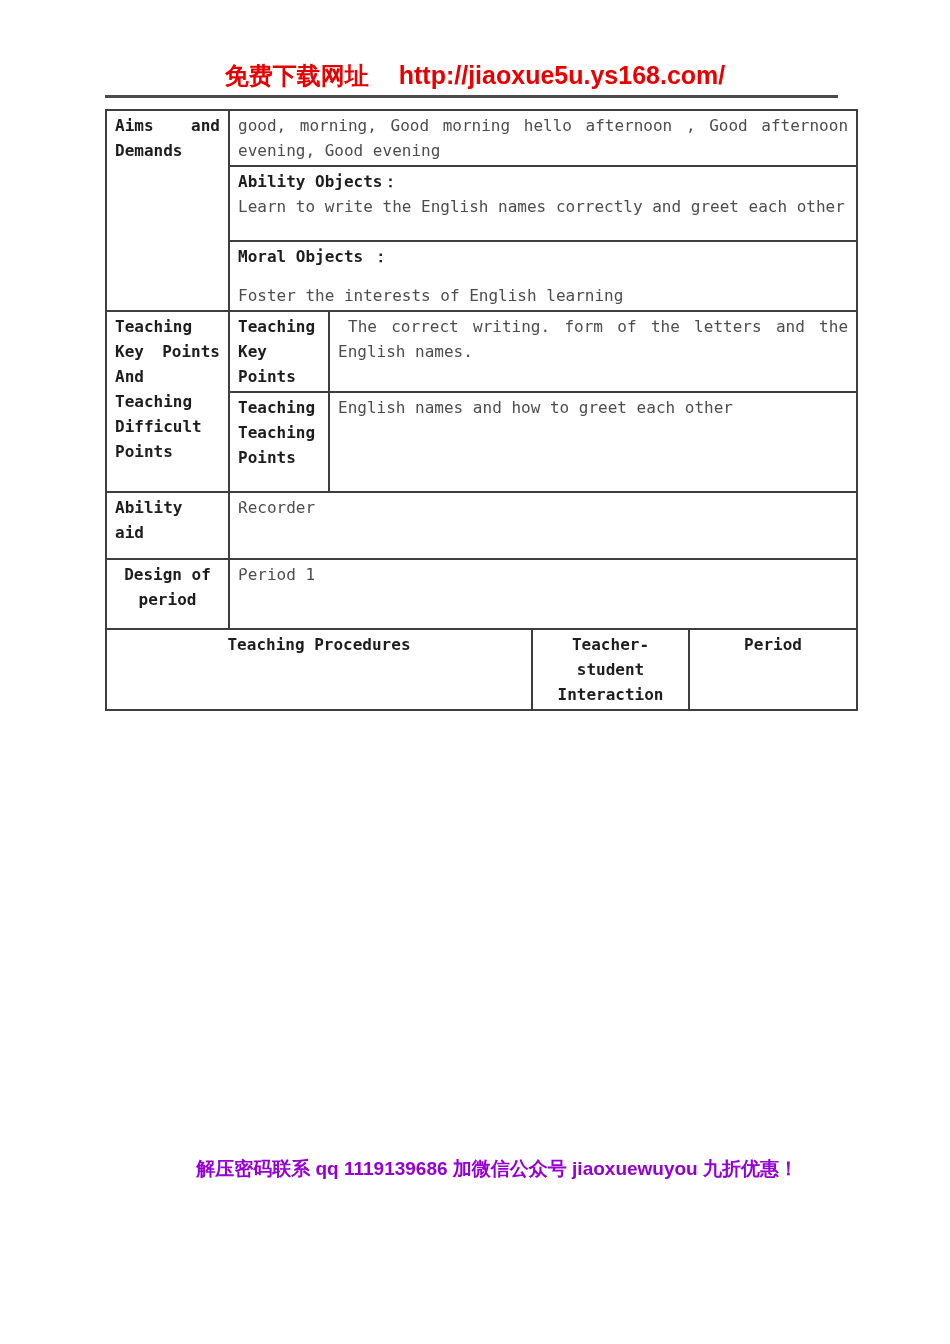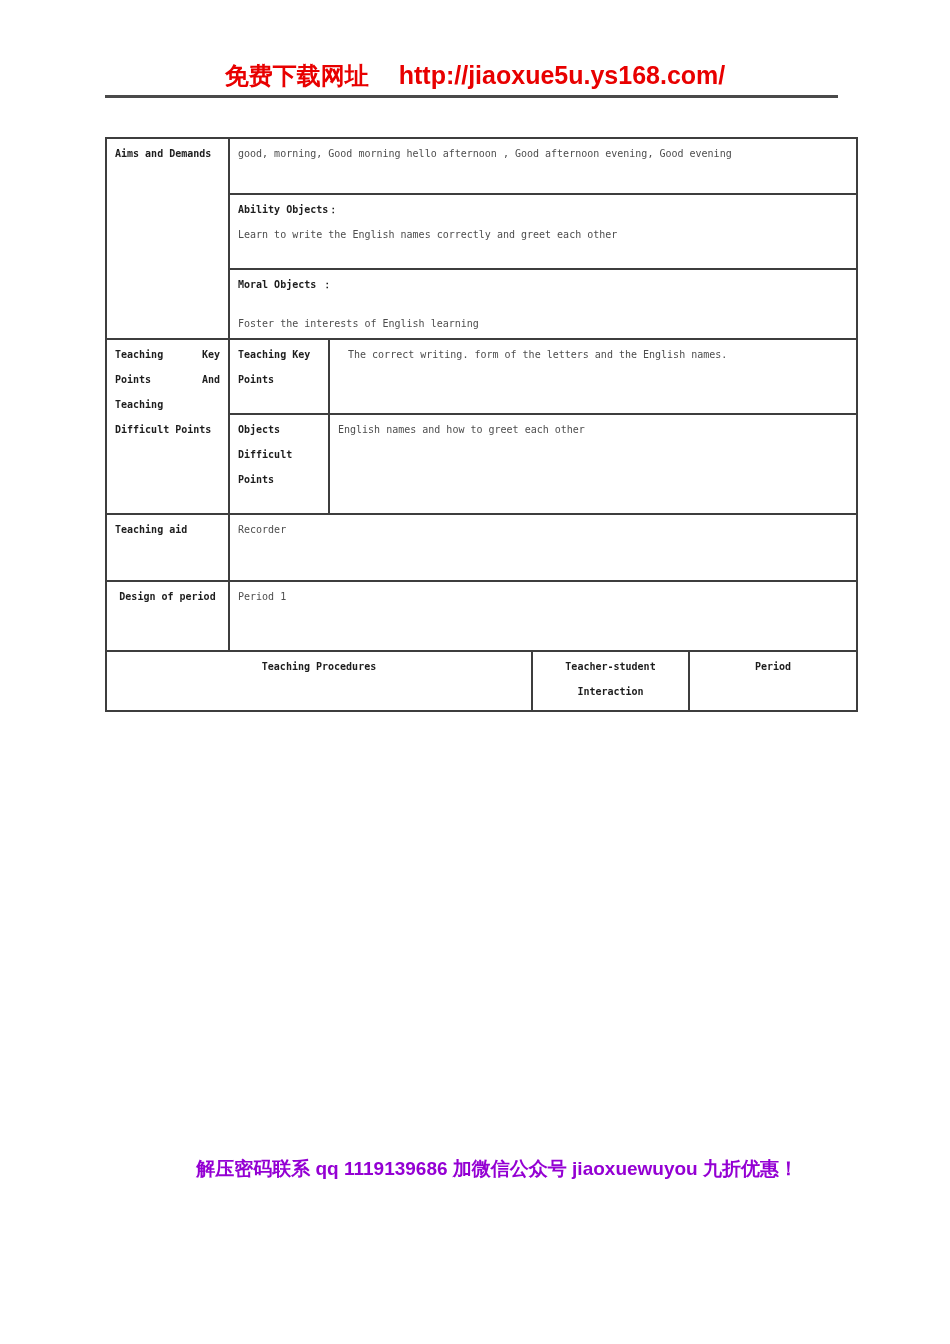--- a/index.html
+++ b/index.html
@@ -35,25 +35,25 @@
   .header-rule {
     position: absolute;
     top: 95px; left: 105px;
     width: 733px; height: 3px;
     background: #4a4a4a;
   }
 
   
   table.lesson {
     position: absolute;
-    top: 137px; left: 105px;
+    top: 109px; left: 105px;
     width: 751px;
     border-collapse: collapse;
     table-layout: fixed;
-    font-size: 10px;
+    font-size: 16px;
     line-height: 25px;
     color: #4d4d4d;
   }
   table.lesson td {
     border: 2px solid #3e3e3e;
     vertical-align: top;
     padding: 2px 8px;
     overflow: hidden;
   }
   .lbl {
@@ -120,25 +120,25 @@
         <div class="lbl">Moral Objects ：</div>
         <div class="moral-text">Foster the interests of English learning</div>
       </td>
     </tr>
     <tr style="height:75px">
       <td rowspan="2" class="lbl points-label">Teaching Key Points And Teaching Difficult Points</td>
       <td class="lbl mid-col">Teaching Key Points</td>
       <td colspan="3" class="key-text">The correct writing. form of the letters and the English names.</td>
     </tr>
     <tr style="height:100px">
-      <td class="lbl mid-col">Objects Difficult Points</td>
+      <td class="lbl mid-col">Teaching Teaching Points</td>
       <td colspan="3" class="v-mid">English names and how to greet each other</td>
     </tr>
     <tr style="height:67px">
-      <td class="lbl v-mid">Teaching aid</td>
+      <td class="lbl v-mid">Ability aid</td>
       <td colspan="4" class="v-mid indent50">Recorder</td>
     </tr>
     <tr style="height:70px">
       <td class="lbl v-mid center">Design of period</td>
       <td colspan="4" class="v-mid indent50">Period 1</td>
     </tr>
     <tr style="height:60px">
       <td colspan="3" class="lbl proc-hdr">Teaching Procedures</td>
       <td class="lbl proc-hdr">Teacher-student Interaction</td>
       <td class="lbl proc-hdr">Period</td>

